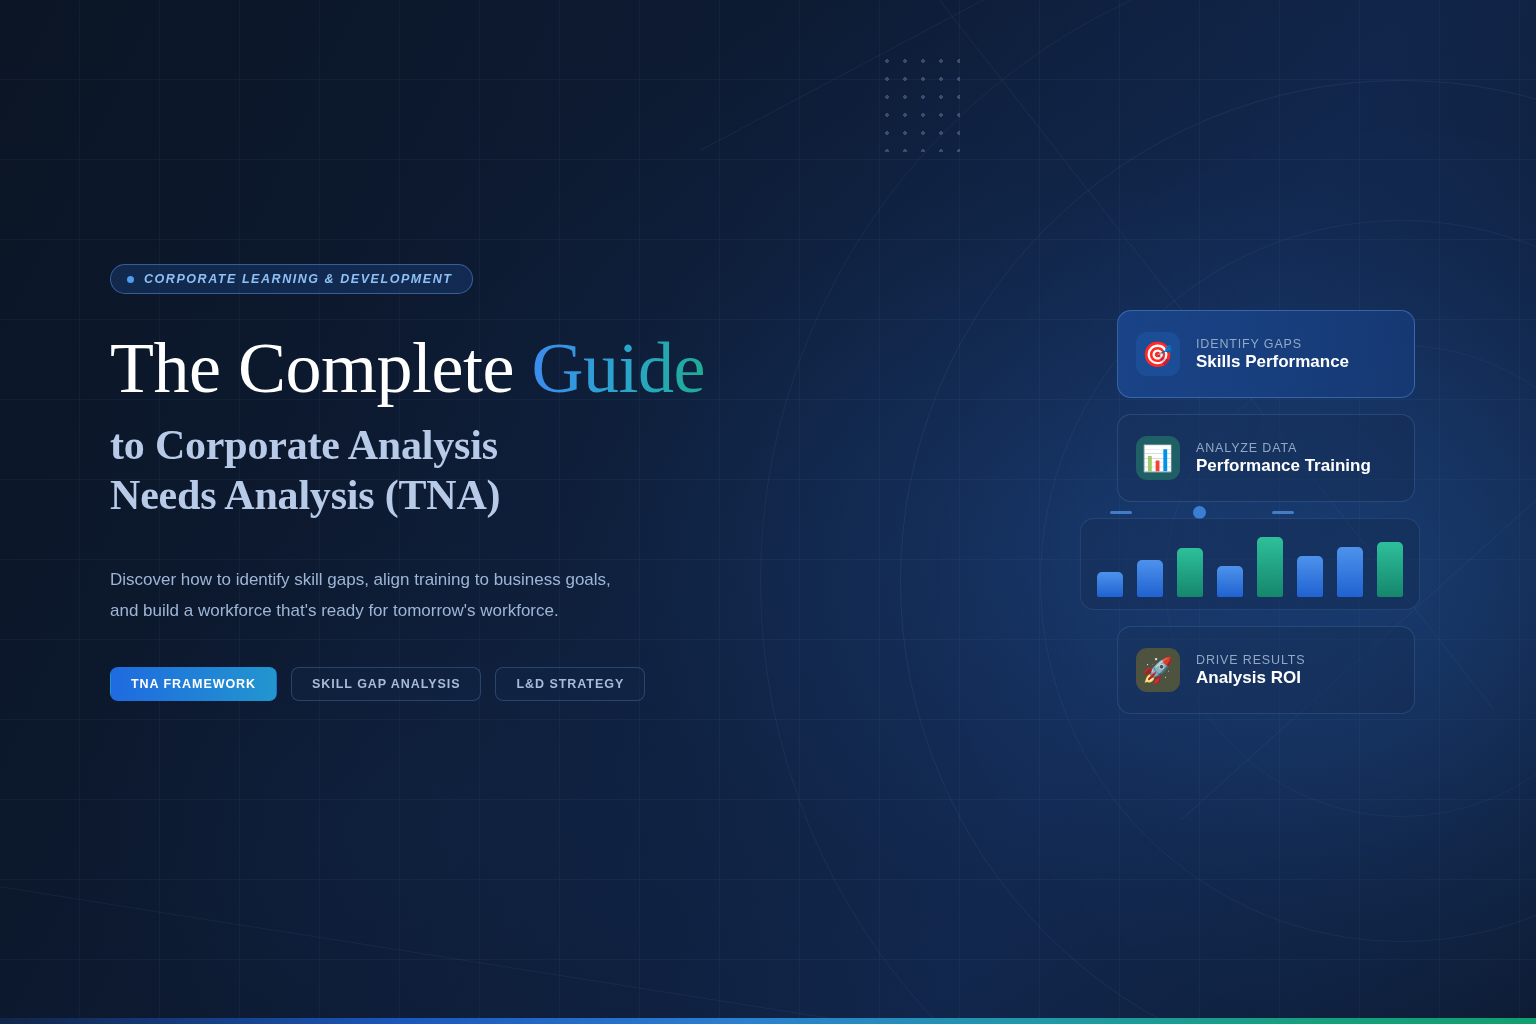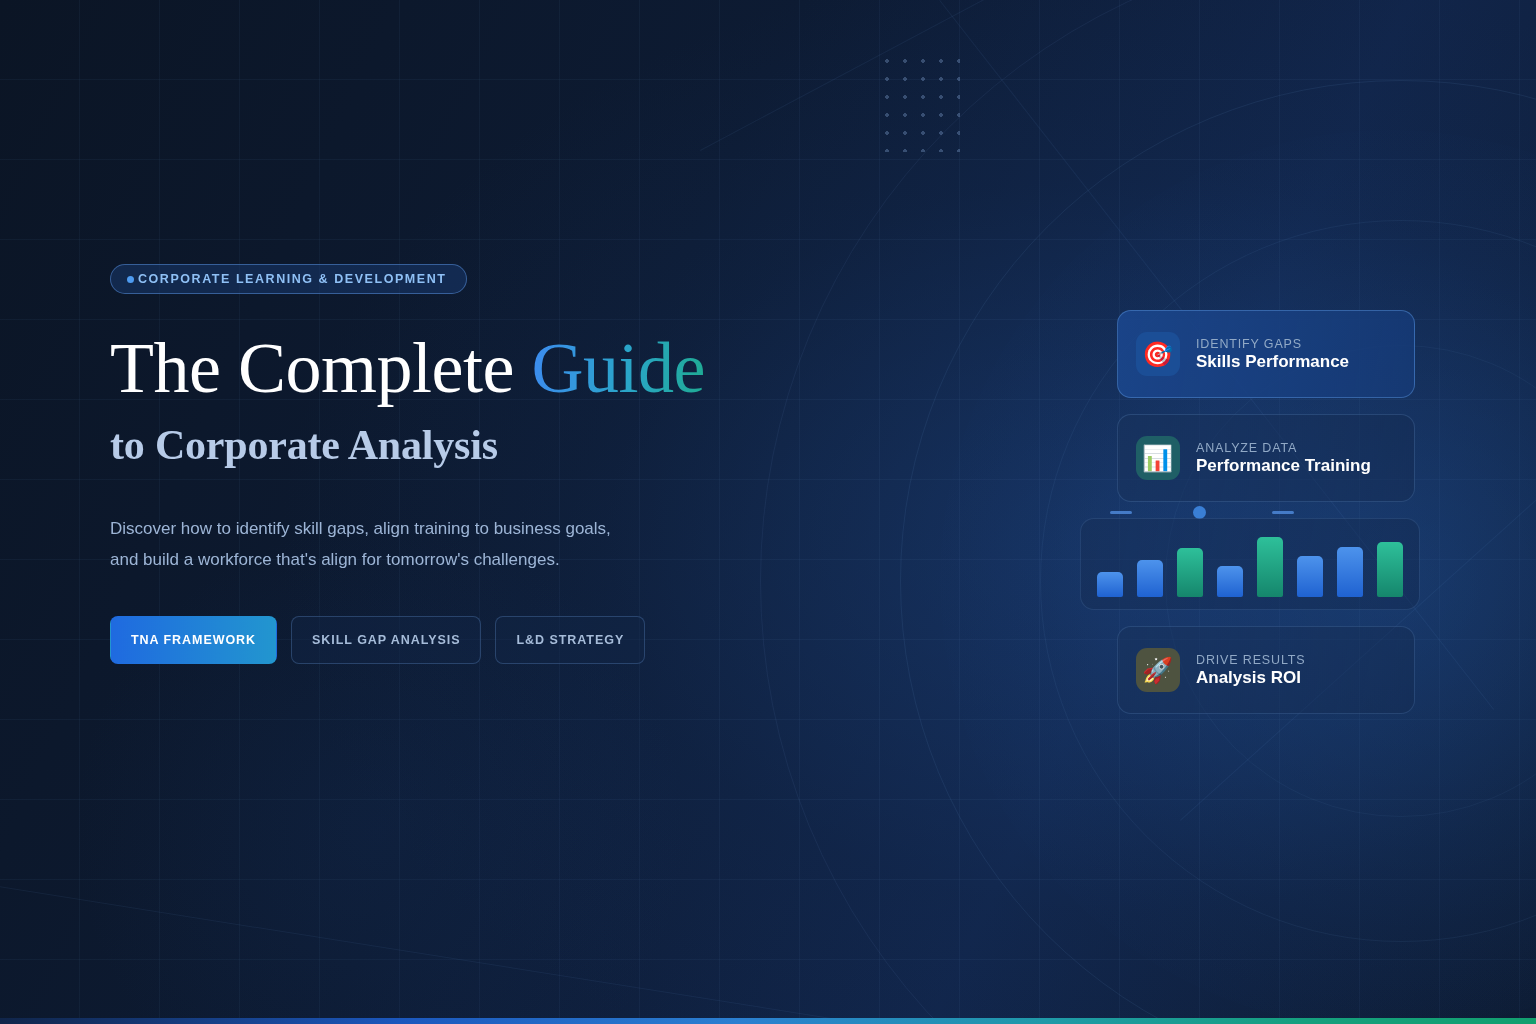--- a/index.html
+++ b/index.html
@@ -86,27 +86,28 @@
   .left-col {
     position: absolute;
     left: 110px;
     top: 264px;
     width: 700px;
   }
 
   .badge {
     display: inline-flex;
     align-items: center;
-    gap: 4px;
+    gap: 10px;
     height: 30px;
     padding: 0 20px 0 16px;
     border: 1px solid rgba(86,140,215,0.55);
     border-radius: 16px;
     background: rgba(25,58,112,0.52);
     box-sizing: border-box;
+    font-style: italic;
   }
   .badge-dot {
     width: 7px;
     height: 7px;
     border-radius: 50%;
     background: #4e9bf0;
     flex: none;
   }
   .badge-text {
     font-size: 12.5px;
@@ -157,21 +158,21 @@
     margin-top: 40px;
     display: flex;
     flex-wrap: wrap;
     gap: 14px;
     max-width: 580px;
   }
   .tag {
     display: inline-flex;
     align-items: center;
     justify-content: center;
-    height: 48px;
+    height: 34px;
     padding: 0 20px;
     border-radius: 8px;
     font-size: 12.5px;
     font-weight: bold;
     letter-spacing: 0.95px;
     color: #a6bcd9;
     border: 1px solid rgba(95,140,200,0.33);
     background: rgba(18,38,70,0.45);
     box-sizing: border-box;
     white-space: nowrap;
@@ -335,25 +336,26 @@
 
     <div class="badge">
       <span class="badge-dot"></span>
       <span class="badge-text">CORPORATE LEARNING &amp; DEVELOPMENT</span>
     </div>
 
     <h1 class="title"><span>The Complete </span><span class="accent">Guide</span></h1>
 
     <h2 class="subtitle">
       <span class="l1">to Corporate Analysis</span>
+      <span class="l2">Needs Analysis (TNA)</span>
     </h2>
 
     <p class="desc">
       <span class="l1">Discover how to identify skill gaps, align training to business goals,</span>
-      <span class="l2">and build a workforce that's align for tomorrow's challenges.</span>
+      <span class="l2">and build a workforce that's ready for tomorrow's workforce.</span>
     </p>
 
     <div class="tags">
       <div class="tag active">TNA FRAMEWORK</div>
       <div class="tag">SKILL GAP ANALYSIS</div>
       <div class="tag">L&amp;D STRATEGY</div>
     </div>
   </div>
 
   <div class="right-col">

